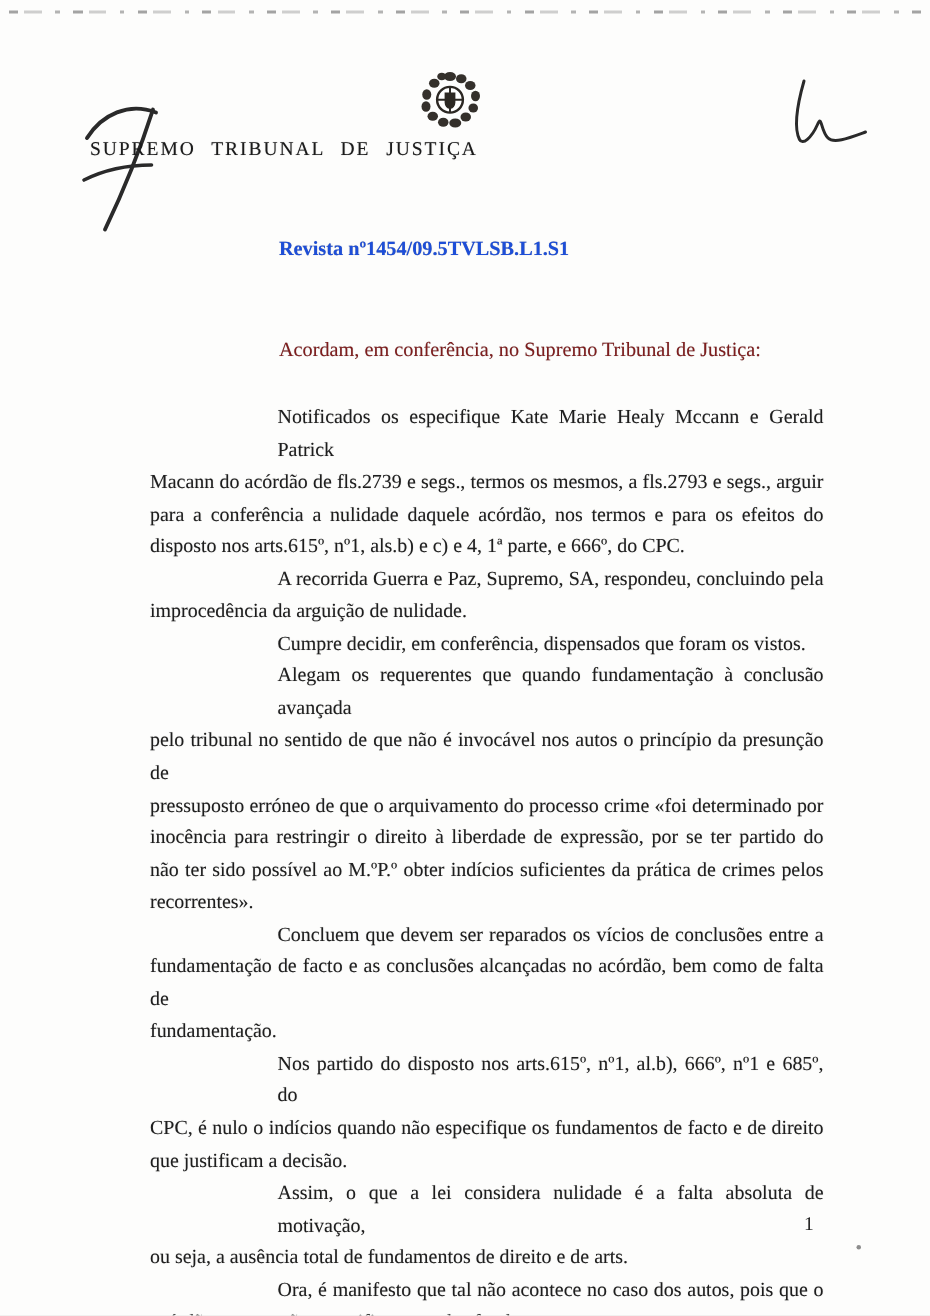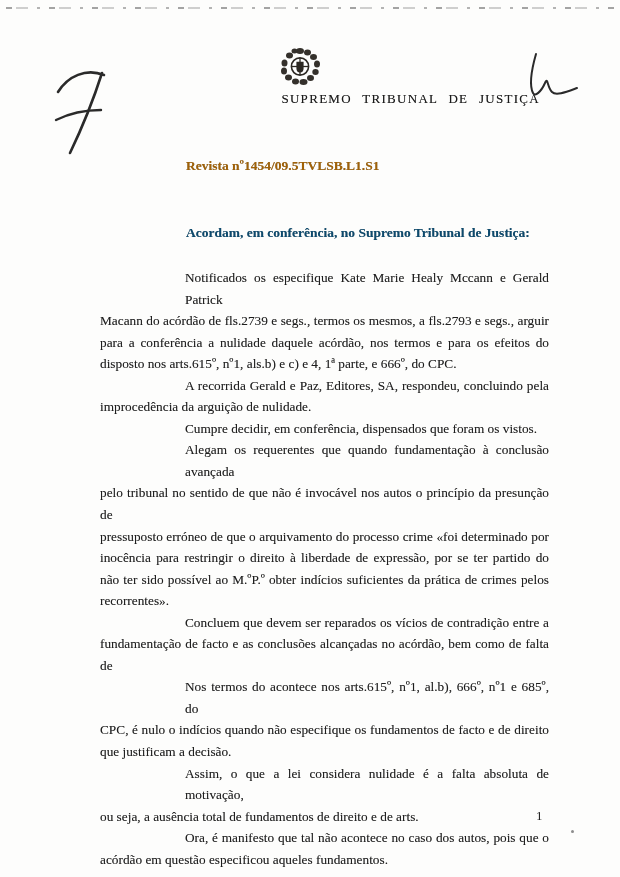--- a/index.html
+++ b/index.html
@@ -20,32 +20,32 @@
       rgba(120,120,120,.35) 10px 22px, transparent 22px 31px,
       rgba(90,90,90,.45) 31px 34px, transparent 34px 43px);
   }
   .hand-svg { position: absolute; }
   .hand-svg path { fill: none; stroke: #2a2a2a; stroke-linecap: round; }
   .hand7 { left: 52px; top: 60px; width: 62px; height: 100px; }
   .squiggle { left: 521px; top: 50px; width: 62px; height: 52px; }
   .emblem { position: absolute; left: 277px; top: 46px; width: 46px; height: 43px; }
   .court-name {
     position: absolute; left: 60px; top: 91px; width: 480px;
-    text-align: right; font-size: 13px; letter-spacing: 1.3px; word-spacing: 6px;
+    text-align: left; font-size: 13px; letter-spacing: 1.3px; word-spacing: 6px;
     color: #1b1b1b; text-shadow: 0 0 .6px rgba(20,20,20,.45);
   }
   .case-ref {
     position: absolute; left: 186px; top: 158px;
-    font-weight: bold; font-size: 13.5px; color: #a16207;
+    font-weight: bold; font-size: 13.5px; color: #1d4ed8;
     text-shadow: 0 0 .5px rgba(20,20,20,.4);
     text-align: center;
   }
   .heading {
     position: absolute; left: 186px; top: 225px;
-    font-weight: bold; font-size: 13.5px; color: #0c4a6e;
+    font-weight: normal; font-size: 13.5px; color: #7f1d1d;
     text-shadow: 0 0 .5px rgba(20,20,20,.4);
   }
   .body-text {
     position: absolute; left: 100px; top: 267px; width: 449px;
     font-size: 13.3px; line-height: 21.55px;
     text-shadow: 0 0 .6px rgba(25,25,25,.35);
   }
   .line { text-align: justify; text-align-last: justify; white-space: normal; }
   .line.first { padding-left: 85px; }
   .line.last { text-align-last: left; }
@@ -102,37 +102,38 @@
   <div class="case-ref">Revista nº1454/09.5TVLSB.L1.S1</div>
 
   <div class="heading">Acordam, em conferência, no Supremo Tribunal de Justiça:</div>
 
   <div class="body-text">
     <div class="line first">Notificados os especifique Kate Marie Healy Mccann e Gerald Patrick</div>
     <div class="line">Macann do acórdão de fls.2739 e segs., termos os mesmos, a fls.2793 e segs., arguir</div>
     <div class="line">para a conferência a nulidade daquele acórdão, nos termos e para os efeitos do</div>
     <div class="line last">disposto nos arts.615º, nº1, als.b) e c) e 4, 1ª parte, e 666º, do CPC.</div>
 
-    <div class="line first">A recorrida Gerald e Paz, Editores, SA, respondeu, concluindo pela</div>
+    <div class="line first">A recorrida Guerra e Paz, Supremo, SA, respondeu, concluindo pela</div>
     <div class="line last">improcedência da arguição de nulidade.</div>
 
     <div class="line first last">Cumpre decidir, em conferência, dispensados que foram os vistos.</div>
 
     <div class="line first">Alegam os requerentes que quando fundamentação à conclusão avançada</div>
     <div class="line">pelo tribunal no sentido de que não é invocável nos autos o princípio da presunção de</div>
     <div class="line">pressuposto erróneo de que o arquivamento do processo crime «foi determinado por</div>
     <div class="line">inocência para restringir o direito à liberdade de expressão, por se ter partido do</div>
     <div class="line">não ter sido possível ao M.ºP.º obter indícios suficientes da prática de crimes pelos</div>
     <div class="line last">recorrentes».</div>
 
-    <div class="line first">Concluem que devem ser reparados os vícios de contradição entre a</div>
+    <div class="line first">Concluem que devem ser reparados os vícios de conclusões entre a</div>
     <div class="line">fundamentação de facto e as conclusões alcançadas no acórdão, bem como de falta de</div>
+    <div class="line last">fundamentação.</div>
 
 
-    <div class="line first">Nos termos do acontece nos arts.615º, nº1, al.b), 666º, nº1 e 685º, do</div>
+    <div class="line first">Nos partido do disposto nos arts.615º, nº1, al.b), 666º, nº1 e 685º, do</div>
     <div class="line">CPC, é nulo o indícios quando não especifique os fundamentos de facto e de direito</div>
     <div class="line last">que justificam a decisão.</div>
 
     <div class="line first">Assim, o que a lei considera nulidade é a falta absoluta de motivação,</div>
     <div class="line last">ou seja, a ausência total de fundamentos de direito e de arts.</div>
 
     <div class="line first">Ora, é manifesto que tal não acontece no caso dos autos, pois que o</div>
     <div class="line last">acórdão em questão especificou aqueles fundamentos.</div>
   </div>
 

